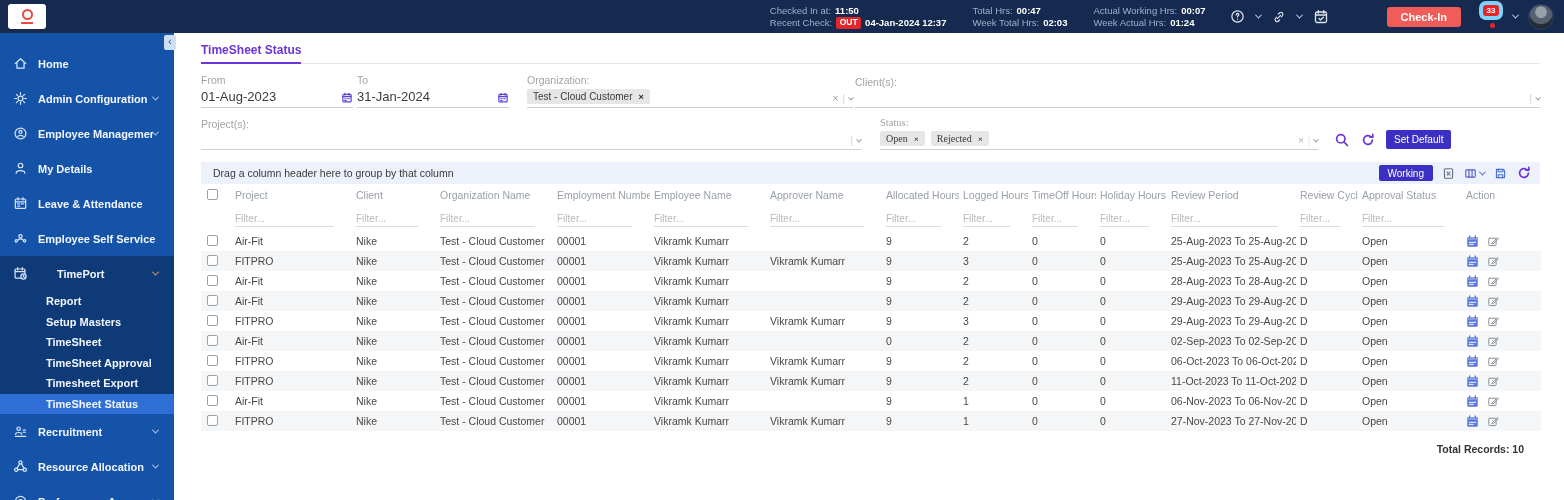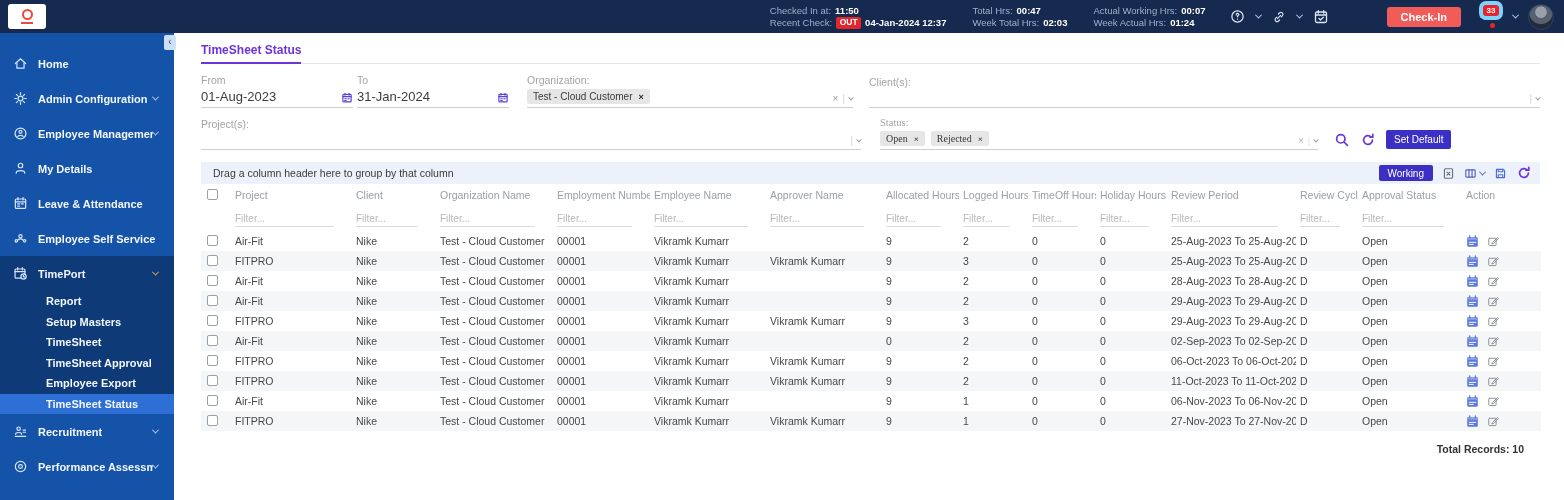--- a/index.html
+++ b/index.html
@@ -40,21 +40,21 @@
   
   .sidebar { position:absolute; left:0; top:33px; width:174px; height:467px;
     background:#1553a8; overflow:hidden; color:#f2f6ff; }
   #side-menu { padding-top:13px; }
   .side-item { height:35px; display:flex; align-items:center; padding:0 12px;
     font-size:11px; font-weight:600; cursor:pointer; }
   .side-item .icon { width:16px; height:16px; margin-right:10px; display:flex;
     align-items:center; justify-content:center; color:#d7e4f8; flex:0 0 16px; }
   .side-item .lbl { flex:1; white-space:nowrap; overflow:hidden; }
   .side-item .chev { color:#bcd2f0; margin-right:4px; }
-  .side-item.in-group { background:#0e3a78; }
+  .side-item.in-group { background:#0e3a78;gap:19px; }
   .side-item.sub { height:20.5px; padding-left:46px; font-size:11px; }
   .side-item.selected { background:#2e6fd6; }
   .side-item[data-name="sidebar-item-timeport"] .chev { color:#e9a84c; }
   .collapse-btn { position:absolute; left:164px; top:35px; width:12px; height:15px;
     background:#cfe0f2; color:#1553a8; font-size:10px; line-height:14px; text-align:center;
     border-radius:2px; z-index:11; cursor:pointer; }
 
   
   .main { position:absolute; left:178px; top:33px; right:0; bottom:0; background:#fff;
     padding:0 24px 0 23px; overflow:hidden; }
@@ -65,21 +65,21 @@
   .filters { margin-top:10px; }
   .frow { display:flex; align-items:flex-end; }
   .frow + .frow { margin-top:9px; }
   .field .flabel { font-size:10.5px; color:#a3a3a3; margin-bottom:3px; }
   .fctl { display:flex; align-items:flex-end; justify-content:space-between;
     border-bottom:1px solid #cfcfcf; padding-bottom:3px; min-height:17px; }
   .fval { font-size:13px; color:#3c3c3c;text-align:center; }
   .w-from { width:152px; }
   .w-to { width:152px; margin-left:4px; }
   .w-org { width:326px; margin-left:18px; }
-  .w-client { flex:1; margin-left:16px; }
+  .w-client { flex:1; margin-left:2px; }
   .w-proj { width:660px; }
   .w-status { width:438px; margin-left:19px;font-family:Liberation Serif, serif; }
   .chips { display:flex; align-items:center; }
   .chip { background:#e6e6e6; border-radius:2px; padding:2px 6px; font-size:10px;
     color:#3a3a3a; display:inline-flex; align-items:center; gap:6px; margin-right:6px; }
   .chip-x { font-weight:700; font-size:9px; color:#2b2b2b; cursor:pointer; }
   .sel-ctl { display:flex; align-items:center; gap:4px; color:#9a9a9a; font-size:10px; }
   .sel-ctl .clear { font-size:10px; cursor:pointer; }
   .sel-ctl .sep { color:#d0d0d0; }
   .sel-ctl .chev { width:4px; height:4px; color:#9a9a9a; }
@@ -275,34 +275,46 @@
       <div class="side-item sub in-group" data-name="sidebar-item-setup-masters">
         <span class="lbl" data-name="sidebar-item-label">Setup Masters</span>
       </div>
       <div class="side-item sub in-group" data-name="sidebar-item-timesheet">
         <span class="lbl" data-name="sidebar-item-label">TimeSheet</span>
       </div>
       <div class="side-item sub in-group" data-name="sidebar-item-timesheet-approval">
         <span class="lbl" data-name="sidebar-item-label">TimeSheet Approval</span>
       </div>
       <div class="side-item sub in-group" data-name="sidebar-item-timesheet-export">
-        <span class="lbl" data-name="sidebar-item-label">Employee Export</span>
+        <span class="lbl" data-name="sidebar-item-label">Timesheet Export</span>
       </div>
       <div class="side-item sub in-group selected" data-name="sidebar-item-timesheet-status">
         <span class="lbl" data-name="sidebar-item-label">TimeSheet Status</span>
       </div>
       <div class="side-item" data-name="sidebar-item-recruitment">
         <span class="icon" data-name="recruitment-icon">
           <svg width="15" height="15" viewBox="0 0 16 16" fill="none" stroke="currentColor" stroke-width="1.3" stroke-linecap="round" stroke-linejoin="round">
             <circle cx="6" cy="5" r="1.8"></circle>
             <path d="M2.8 11c0-2.6 6.4-2.6 6.4 0"></path>
             <path d="M10.8 6.5h2.6M10.8 8.8h2.6M2.5 13.2h11"></path>
           </svg>
         </span>
         <span class="lbl" data-name="sidebar-item-label">Recruitment</span>
+        <span class="chev" data-name="chevron-down-icon"></span>
+      </div>
+      <div class="side-item" data-name="sidebar-item-resource-allocation">
+        <span class="icon" data-name="network-icon">
+          <svg width="15" height="15" viewBox="0 0 16 16" fill="none" stroke="currentColor" stroke-width="1.3" stroke-linecap="round" stroke-linejoin="round">
+            <circle cx="8" cy="3.6" r="1.7"></circle>
+            <circle cx="3.4" cy="11.4" r="1.7"></circle>
+            <circle cx="12.6" cy="11.4" r="1.7"></circle>
+            <path d="M7 5.2 4.2 10M9 5.2l2.8 4.8M5.1 11.4h5.8"></path>
+          </svg>
+        </span>
+        <span class="lbl" data-name="sidebar-item-label">Resource Allocation</span>
         <span class="chev" data-name="chevron-down-icon"></span>
       </div>
       <div class="side-item" data-name="sidebar-item-performance-assessment">
         <span class="icon" data-name="target-icon">
           <svg width="15" height="15" viewBox="0 0 16 16" fill="none" stroke="currentColor" stroke-width="1.3" stroke-linecap="round" stroke-linejoin="round">
             <circle cx="8" cy="8" r="5.5"></circle>
             <circle cx="8" cy="8" r="2"></circle>
           </svg>
         </span>
         <span class="lbl" data-name="sidebar-item-label">Performance Assessment</span>

